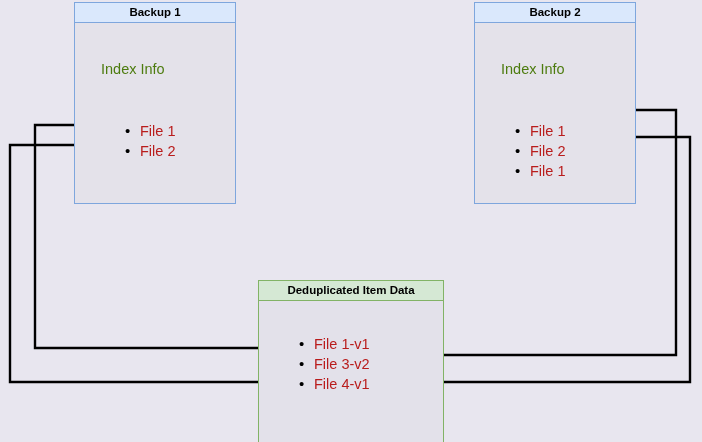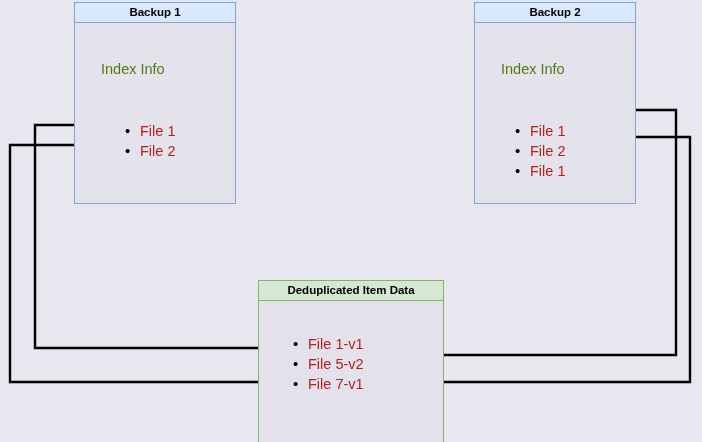--- a/index.html
+++ b/index.html
@@ -99,21 +99,21 @@
     position: absolute;
     left: 2px;
     top: -0.5px;
     font-size: 15px;
     line-height: 20px;
     color: #000;
   }
 
   #b1-files { left: 48px; top: 98px; }
   #b2-files { left: 38px; top: 98px; }
-  #dd-files { left: 32px; top: 33px; }
+  #dd-files { left: 38px; top: 33px; }
 
 </style>
 </head>
 <body>
 
 <div id="canvas">
 
   <svg class="edge-layer" viewBox="0 0 702 442" width="702" height="442">
     <defs>
       <marker id="arrowR" markerWidth="10" markerHeight="8" refX="9.5" refY="4" orient="auto" markerUnits="userSpaceOnUse">
@@ -154,19 +154,19 @@
         <li>File 1</li>
       </ul>
     </div>
   </div>
 
   <div class="box" id="dedup">
     <div class="box-header">Deduplicated Item Data</div>
     <div class="box-body">
       <ul class="file-list" id="dd-files">
         <li>File 1-v1</li>
-        <li>File 5-v2</li>
-        <li>File 7-v1</li>
+        <li>File 3-v2</li>
+        <li>File 4-v1</li>
       </ul>
     </div>
   </div>
 
 </div>
 
 </body></html>

